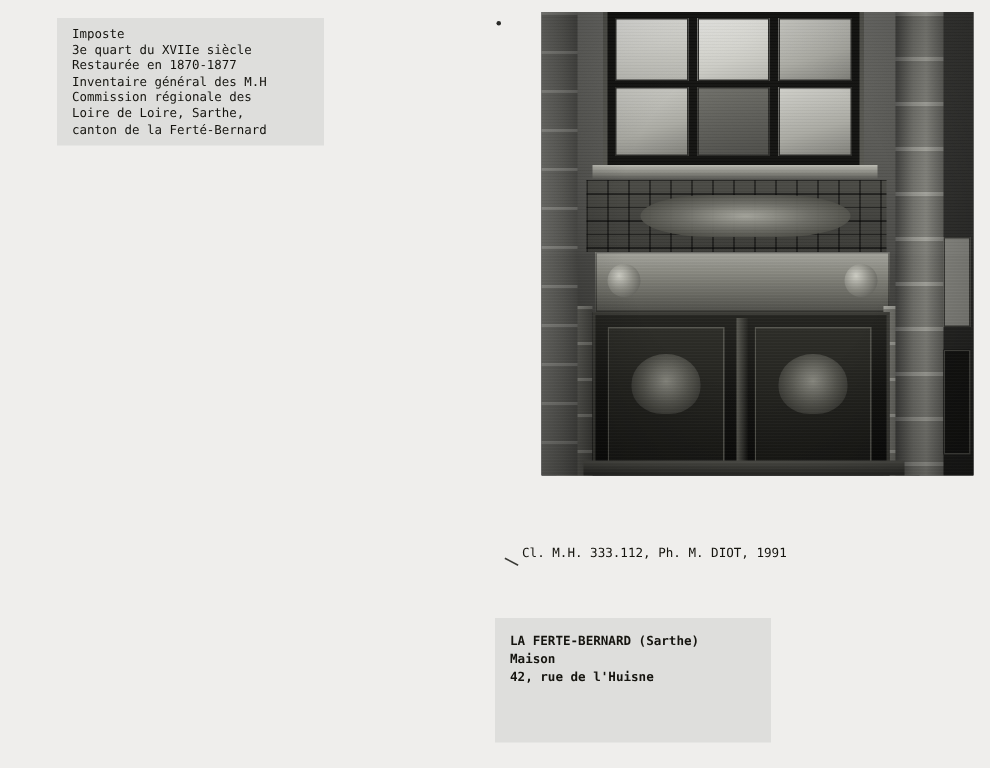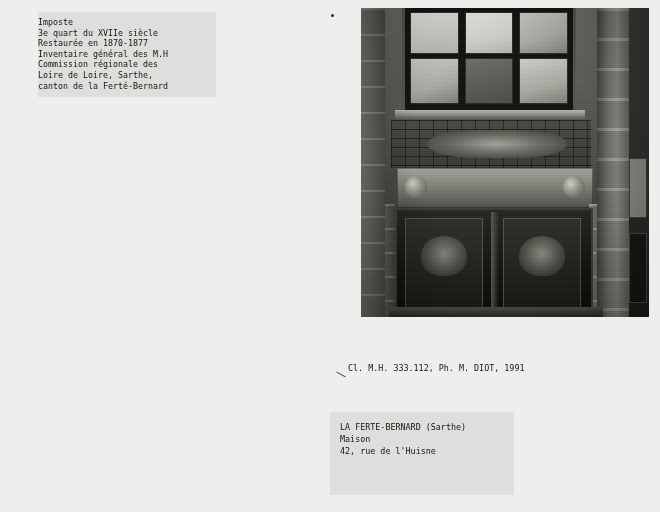--- a/index.html
+++ b/index.html
@@ -20,21 +20,21 @@
     background: #efeeec;
   }
 
   
   .caption-top {
     position: absolute;
     left: 38px;
     top: 12px;
     width: 178px;
     background: #dededc;
-    padding: 5px 6px 6px 0;
+    padding: 5px 6px 6px 10px;
     box-sizing: border-box;
   }
   .caption-top .line {
     font-size: 8.3px;
     line-height: 10.6px;
     color: #15140f;
     white-space: pre;
     letter-spacing: 0px;
   }
 
@@ -250,20 +250,21 @@
     width:184px; height:83px;
     background:#dededc;
     box-sizing:border-box;
     padding:9px 8px 0 10px;
   }
   .caption-bottom .line {
     font-size: 8.4px;
     line-height: 12px;
     color:#15140f;
     white-space: pre;
+    font-weight: bold;
   }
   .bullet-mark {
     position:absolute;
     left:333px; top:426px;
     width:3px; height:3px;
     background:#23231f;
     border-radius:50%;
   }
 </style>
 </head>

